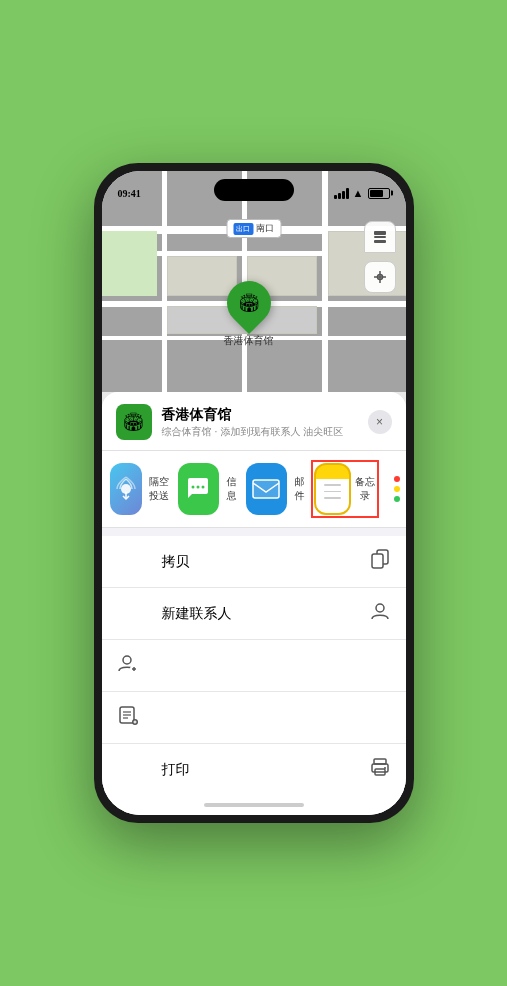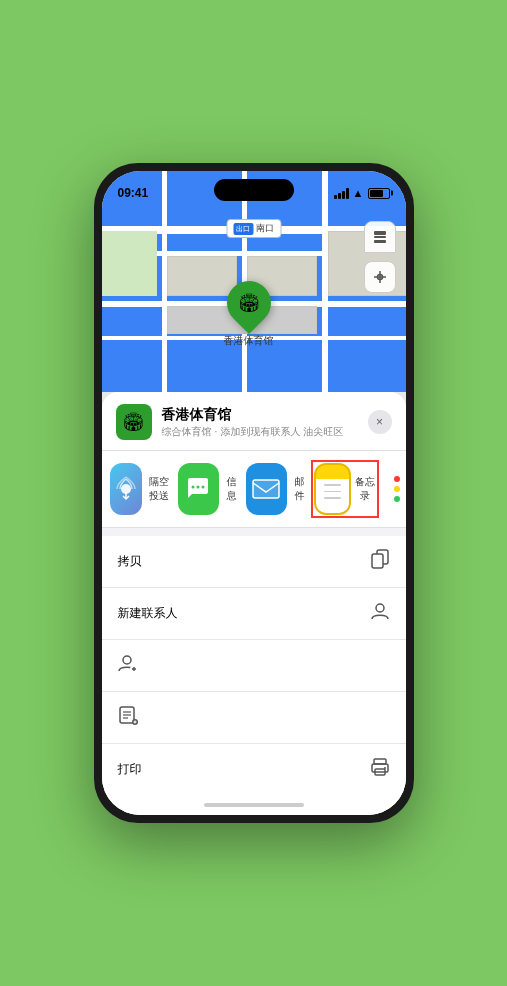--- a/index.html
+++ b/index.html
@@ -38,23 +38,24 @@
       align-items: center;
       justify-content: space-between;
       padding: 8px 16px 0;
       position: absolute;
       top: 0;
       left: 0;
       right: 0;
       z-index: 10;
     }
     .status-time {
-      font-size: 12px;
+      font-size: 10px;
       font-weight: 600;
       color: #000;
+      font-family: Liberation Serif, serif;
     }
     .status-icons {
       display: flex;
       align-items: center;
       gap: 4px;
     }
     .signal-bars {
       display: flex;
       align-items: flex-end;
       gap: 1px;
@@ -105,21 +106,21 @@
       width: 80px;
       height: 22px;
       background: #000;
       border-radius: 12px;
       z-index: 11;
     }
     
     .map-area {
       flex: 1;
       position: relative;
-      background: #3b82f6;
+      background: #a3a3a3;
       overflow: hidden;
     }
     
     .map-bg {
       position: absolute;
       inset: 0;
     }
     .road-h {
       position: absolute;
       background: #fff;
@@ -364,22 +365,23 @@
       align-items: center;
       justify-content: space-between;
       padding: 13px 16px;
       border-bottom: 0.5px solid #e5e5ea;
       cursor: pointer;
     }
     .action-item:last-child {
       border-bottom: none;
     }
     .action-label {
-      font-size: 12px;
+      font-size: 14px;
       color: #000;
+      margin-left: 44px;
     }
     .action-icon {
       font-size: 18px;
       color: #666;
     }
     
     .home-indicator {
       height: 20px;
       background: white;
       display: flex;

